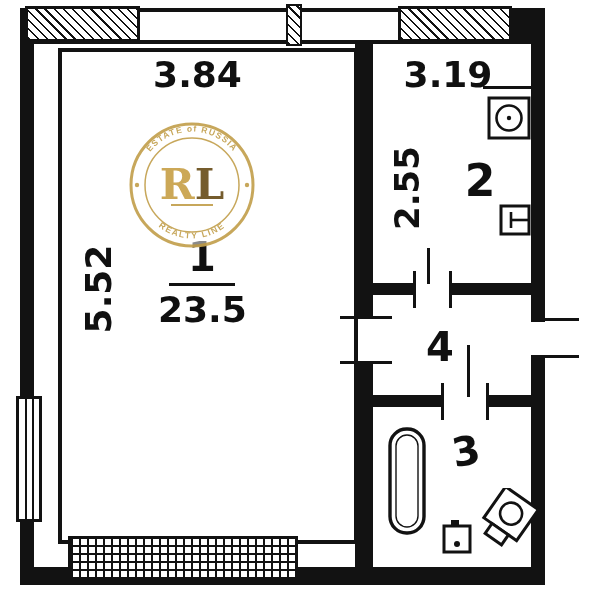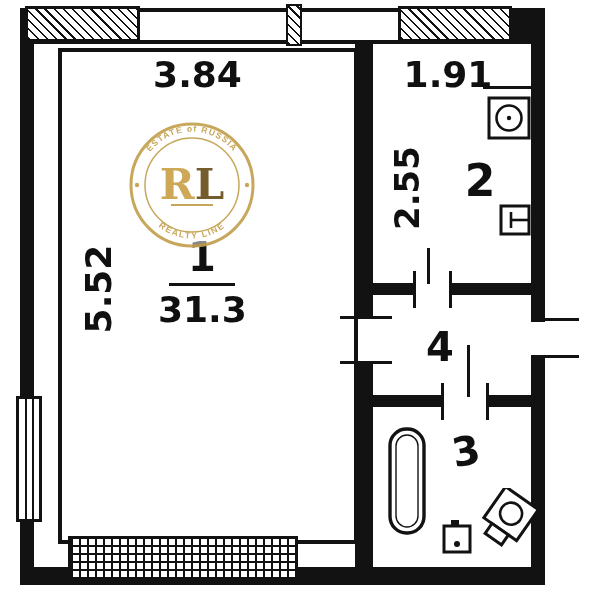--- a/index.html
+++ b/index.html
@@ -107,28 +107,28 @@
     <svg width="70" height="70" viewBox="0 0 70 70">
       <g transform="rotate(35 35 35)">
         <rect x="13" y="6" width="40" height="38" fill="#ffffff" stroke="#121212" stroke-width="3"></rect>
         <circle cx="33" cy="25" r="11" fill="none" stroke="#121212" stroke-width="2.6"></circle>
         <rect x="23" y="44" width="20" height="12" fill="#ffffff" stroke="#121212" stroke-width="3"></rect>
       </g>
     </svg>
   </div>
 
   <div class="lbl" style="left:150px;top:56px;width:95px;font-size:36px;">3.84</div>
-  <div class="lbl" style="left:402px;top:56px;width:92px;font-size:36px;">1.91</div>
+  <div class="lbl" style="left:402px;top:56px;width:92px;font-size:36px;">3.19</div>
   <div class="lbl vert" style="left:365px;top:168px;width:90px;height:40px;font-size:34px;">2.55</div>
   <div class="lbl vert" style="left:55px;top:268px;width:92px;height:42px;font-size:36px;">5.52</div>
 
   <div class="lbl" style="left:158px;top:236px;width:88px;">
     <div style="font-size:40px;">1</div>
     <div class="frac-bar" style="width:66px;"></div>
-    <div style="font-size:36px;">31.3</div>
+    <div style="font-size:36px;">23.5</div>
   </div>
   <div class="lbl" style="left:458px;top:158px;width:44px;font-size:44px;">2</div>
   <div class="lbl" style="left:418px;top:326px;width:44px;font-size:40px;">4</div>
   <div class="lbl" style="left:446px;top:430px;width:40px;font-size:40px;transform:rotate(-10deg);">3</div>
 
   <div class="wm" style="left:125px;top:118px;">
     <svg width="134" height="134" viewBox="0 0 134 134">
       <circle cx="67" cy="67" r="61" fill="#ffffff" fill-opacity="0.55" stroke="#c3a14f" stroke-width="3"></circle>
       <circle cx="67" cy="67" r="47" fill="none" stroke="#c3a14f" stroke-width="1.5"></circle>
       <path id="wmTop" d="M 17 49 A 53 53 0 0 1 117 49" fill="none"></path>

